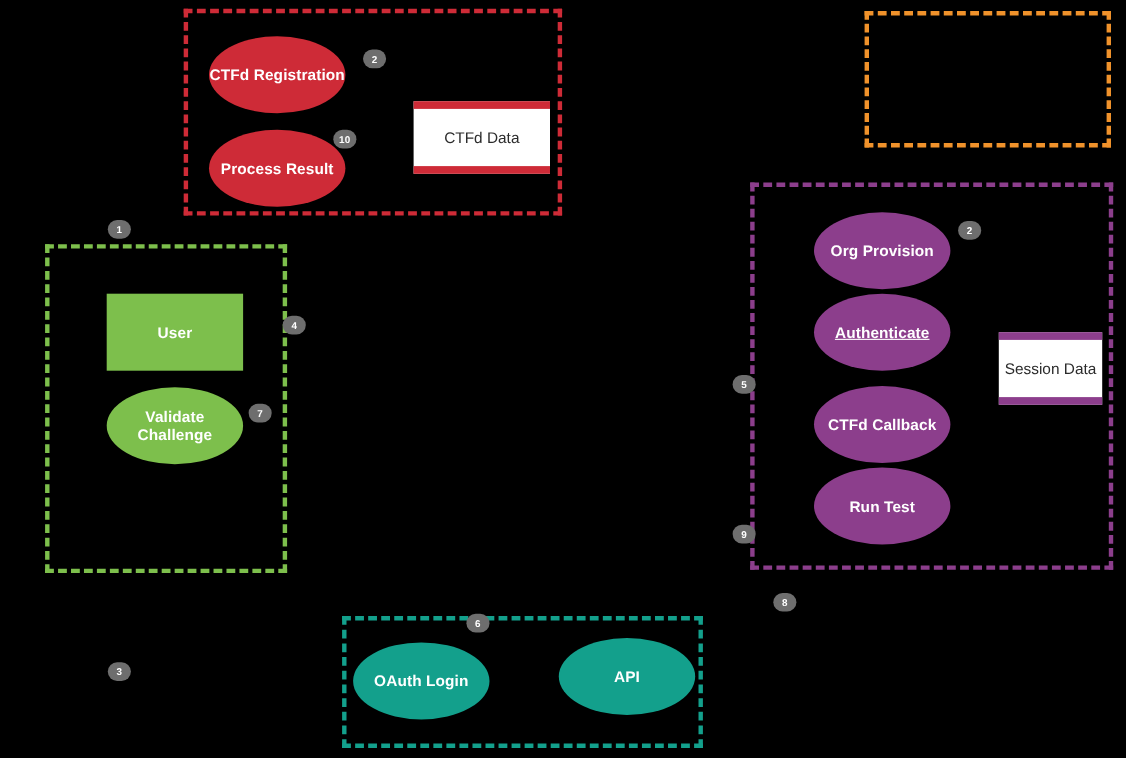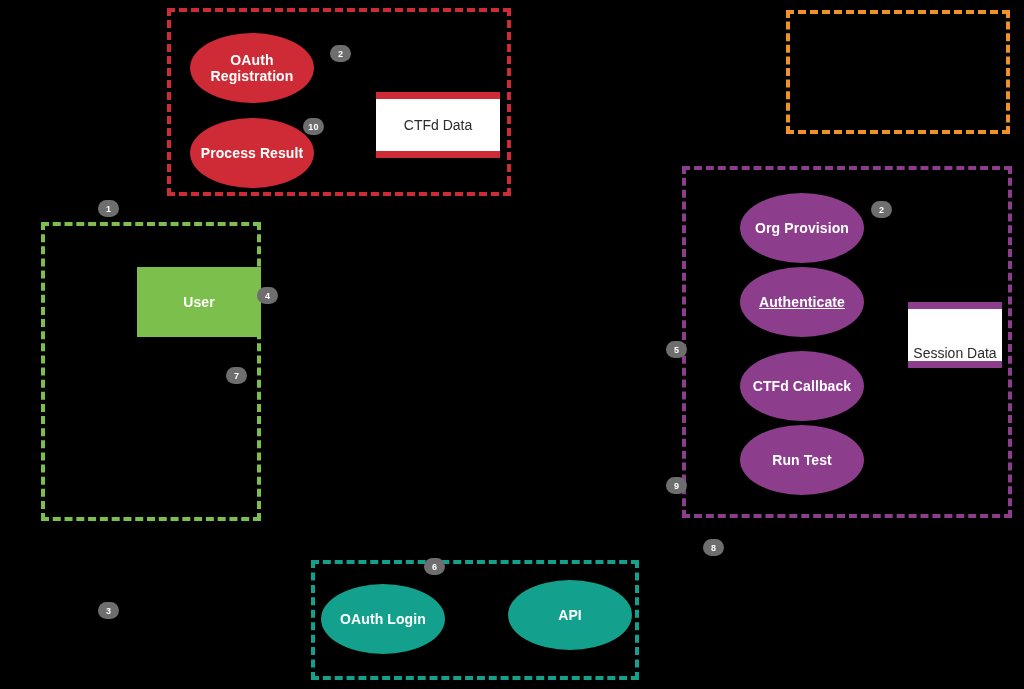--- a/index.html
+++ b/index.html
@@ -88,29 +88,33 @@
 
 <div id="canvas">
 
   <div class="group group-red" style="left:167px; top:8px; width:344px; height:188px;"></div>
   <div class="group group-orange" style="left:786px; top:10px; width:224px; height:124px;"></div>
   <div class="group group-green" style="left:41px; top:222px; width:220px; height:299px;"></div>
   <div class="group group-purple" style="left:682px; top:166px; width:330px; height:352px;"></div>
   <div class="group group-teal" style="left:311px; top:560px; width:328px; height:120px;"></div>
 
   <div class="node ellipse fill-red" style="left:190px; top:33px; width:124px; height:70px;">
-    <span>OAuth Registration</span>
+    <span>CTFd Registration</span>
   </div>
   <div class="node ellipse fill-red" style="left:190px; top:118px; width:124px; height:70px;">
     <span>Process Result</span>
   </div>
 
 
-  <div class="node rect fill-green" style="left:97px; top:267px; width:124px; height:70px;margin-left:40px;">
+  <div class="node rect fill-green" style="left:97px; top:267px; width:124px; height:70px;">
     <span>User</span>
+  </div>
+  <div class="node ellipse fill-green" style="left:97px; top:352px; width:124px; height:70px;">
+    <span style="white-space:pre-line;">Validate
+Challenge</span>
   </div>
 
   <div class="node ellipse fill-purple" style="left:740px; top:193px; width:124px; height:70px;align-items:center;">
     <span>Org Provision</span>
   </div>
   <div class="node ellipse fill-purple" style="left:740px; top:267px; width:124px; height:70px;text-decoration:underline;">
     <span>Authenticate</span>
   </div>
   <div class="node ellipse fill-purple" style="left:740px; top:351px; width:124px; height:70px;">
     <span>CTFd Callback</span>
@@ -122,21 +126,21 @@
   <div class="node ellipse fill-teal" style="left:508px; top:580px; width:124px; height:70px;">
     <span>API</span>
   </div>
   <div class="node ellipse fill-teal" style="left:321px; top:584px; width:124px; height:70px;">
     <span>OAuth Login</span>
   </div>
 
   <div class="datastore ds-red" style="left:376px; top:92px; width:124px; height:66px;">
     <span>CTFd Data</span>
   </div>
-  <div class="datastore ds-purple" style="left:908px; top:302px; width:94px; height:66px;align-items:flex-end;">
+  <div class="datastore ds-purple" style="left:908px; top:302px; width:94px; height:66px;">
     <span>Session Data</span>
   </div>
 
   <div class="badge" style="left:330px; top:45px;">
     <span>2</span>
   </div>
   <div class="badge" style="left:303px; top:118px;">
     <span>10</span>
   </div>
   <div class="badge" style="left:98px; top:200px;">

